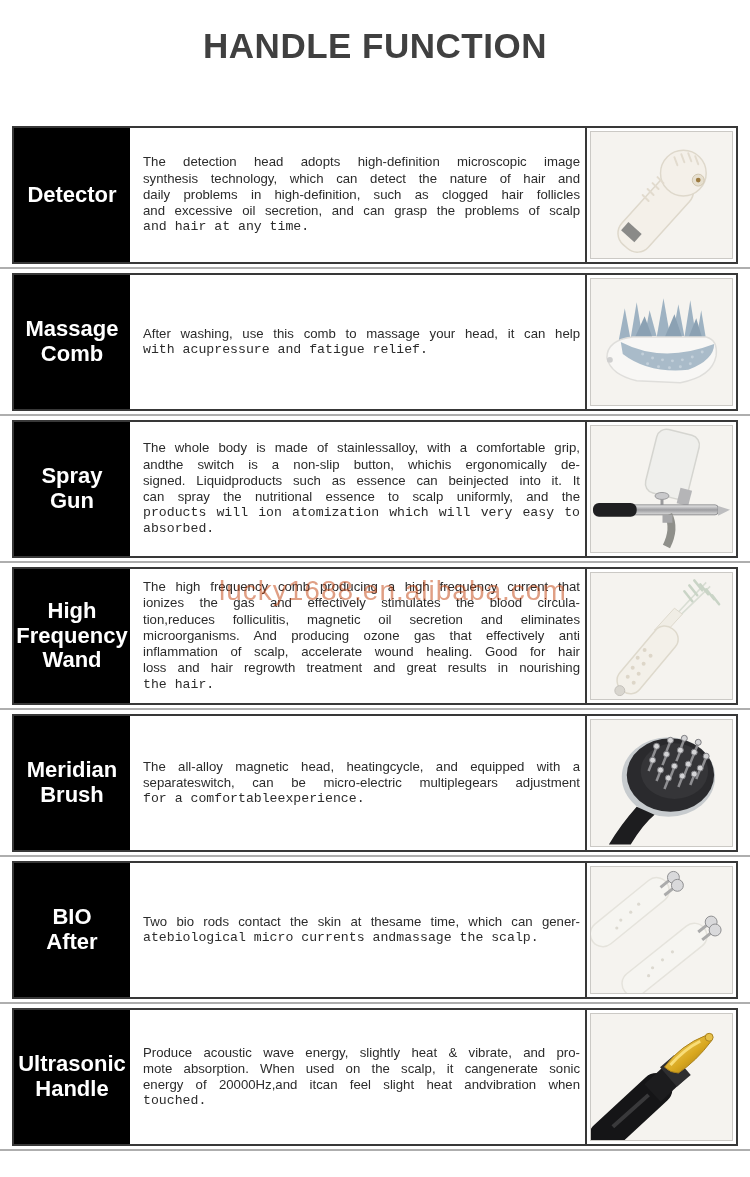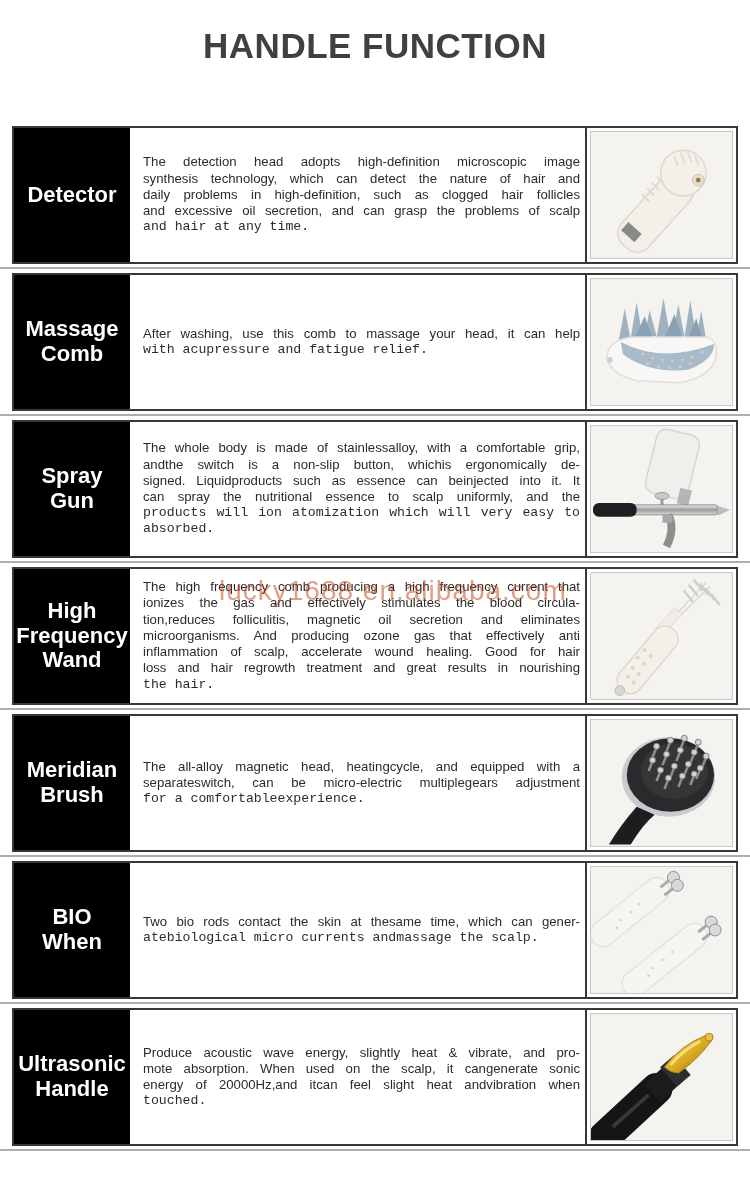--- a/index.html
+++ b/index.html
@@ -319,21 +319,21 @@
               <path d="M46,86 Q30,104 18,124 L40,124 Q52,104 64,94 Z" fill="#1d1d1f"></path>
             </svg>
           </div>
     </div>
   </div>
   <div class="separator"></div>
 
   <div class="row">
     <div class="label-cell">
           <div>BIO</div>
-          <div>When</div>
+          <div>After</div>
         </div>
     <div class="text-cell">
           <div class="dline">Two bio rods contact the skin at thesame time, which can gener-</div>
           <div class="dline last">atebiological micro currents andmassage the scalp.</div>
         </div>
     <div class="image-cell">
       <div class="image-box">
             <svg viewBox="0 0 142 124" preserveAspectRatio="xMidYMid meet">
               <path d="M12,66 L66,22" stroke="#e5e3dc" stroke-width="27" stroke-linecap="round" fill="none"></path>
               <path d="M12,66 L66,22" stroke="#f6f5f1" stroke-width="24" stroke-linecap="round" fill="none"></path>

